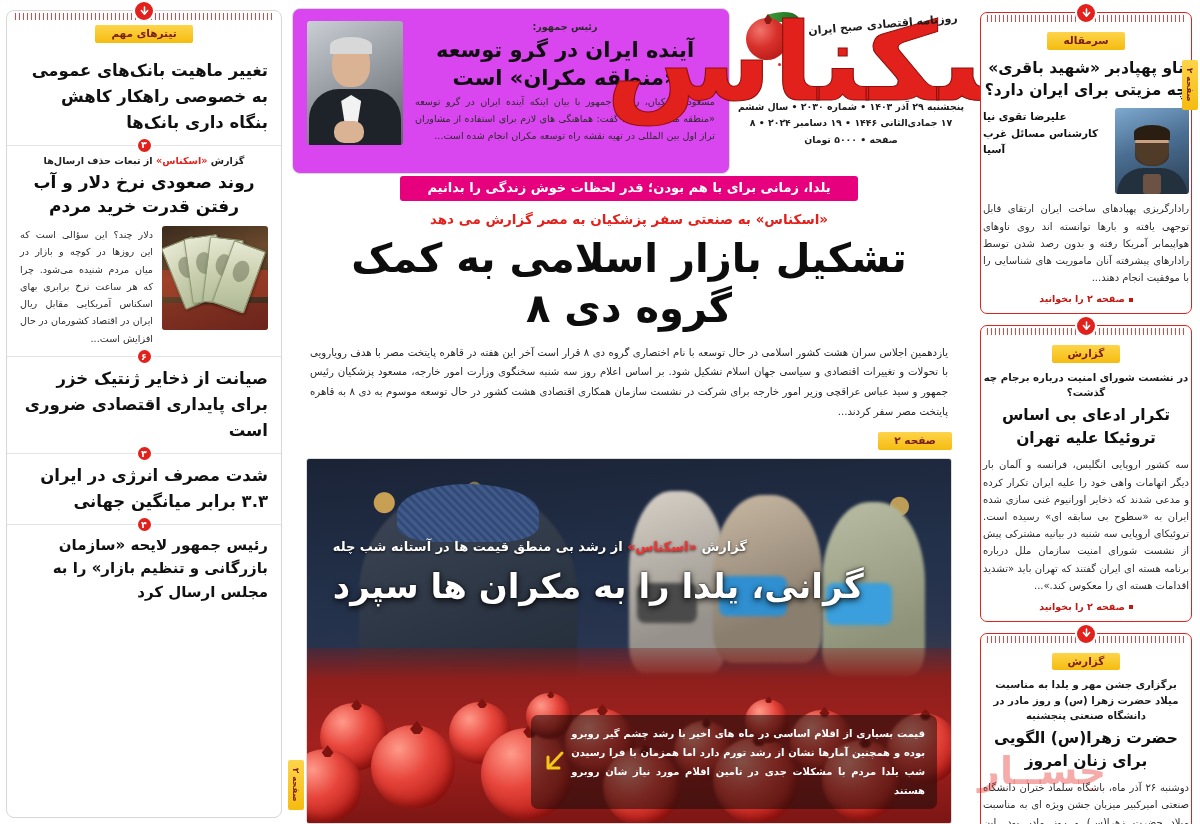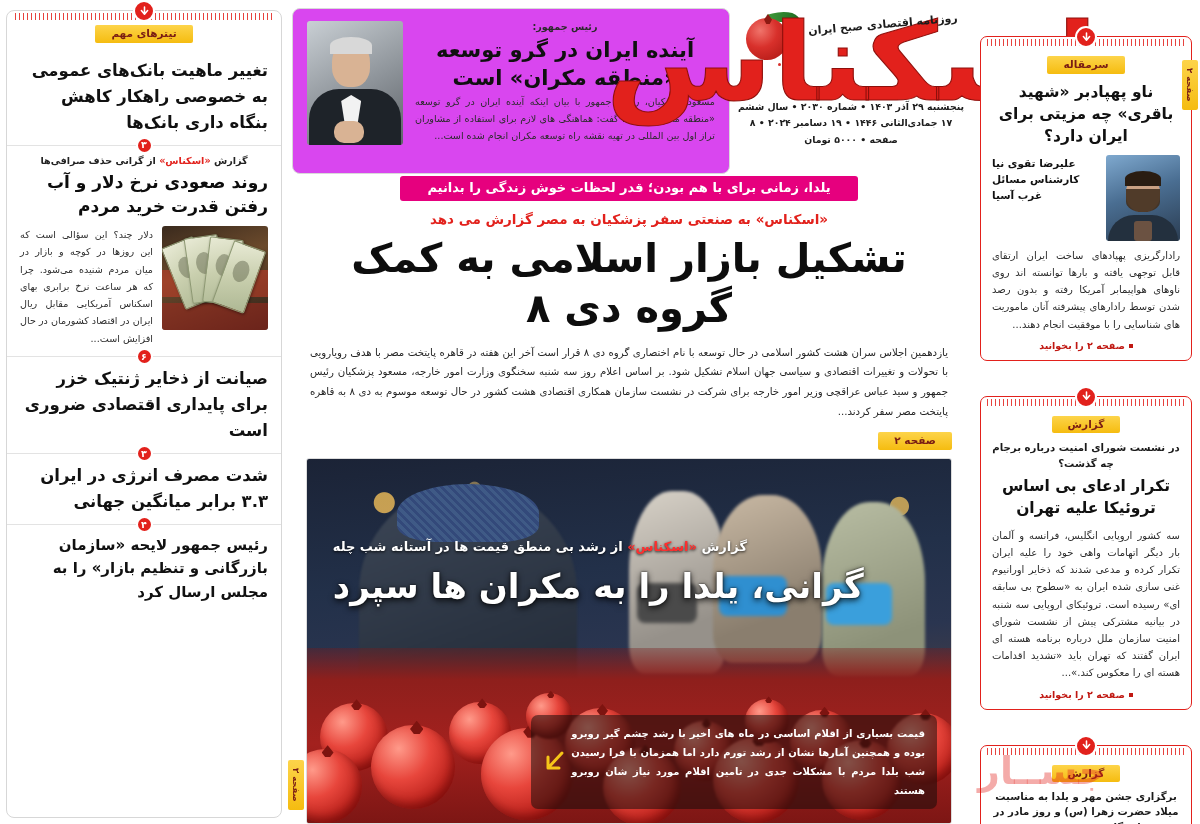--- a/index.html
+++ b/index.html
@@ -88,23 +88,22 @@
     display: flex;
     flex-direction: column;
     gap: 11px;
     position: relative;
   }
 
   .lbox {
     position: relative;
     border: 1.6px solid #e2211c;
     border-radius: 7px;
-    padding: 10px 11px 9px;
+    padding: 10px 2px 9px;
     background: #fff;
-    margin-top: 24px;
   }
   .lbox .comb-top {
     position: absolute; top: 2px; left: 6px; right: 6px;
   }
 
   .lbox .tagwrap { text-align: center; margin: 6px 0 7px; }
 
   .lbox h2 {
     font-size: 15.5px;
     line-height: 1.45;
@@ -519,21 +518,21 @@
     line-height: 1.58;
   }
   .r-item h3.sm { font-size: 15px; line-height: 1.55; }
   .r-item .r-kicker {
     font-size: 9.6px; font-weight: bold; color: #222;
     text-align: center; margin-bottom: 4px;
   }
   .r-item .r-kicker .hl { color: #e2211c; }
   .r-item .r-head2 {
     font-size: 17px; font-weight: bold; color: #0d0d0d;
-    line-height: 1.45; margin-bottom: 7px;
+    text-align: center; line-height: 1.45; margin-bottom: 7px;
   }
   .r-flex { display: flex; flex-direction: row-reverse; gap: 9px; align-items: flex-start; }
   .r-lede {
     flex: 1 1 auto;
     font-size: 9.6px; line-height: 1.8; color: #2b2b2b; text-align: justify;
   }
   .money-photo {
     width: 106px; height: 104px; flex: 0 0 106px;
     border-radius: 3px; overflow: hidden; position: relative;
     background: linear-gradient(160deg,#3a2a1d 0%, #6b4a2c 40%, #2d2018 100%);
@@ -599,21 +598,21 @@
       <div class="r-item">
         <h3>تغییر ماهیت بانک‌های عمومی به خصوصی راهکار کاهش بنگاه داری بانک‌ها</h3>
       </div>
 
       <div class="divider-row">
         <span class="num-circle">۳</span>
       </div>
 
       <div class="r-item">
         <div class="r-kicker">
-          <span>گزارش </span><span class="hl">«اسکناس»</span><span> از گرانی حذف صرافی‌ها</span>
+          <span>گزارش </span><span class="hl">«اسکناس»</span><span> از تبعات حذف ارسال‌ها</span>
         </div>
         <div class="r-head2">روند صعودی نرخ دلار و آب رفتن قدرت خرید مردم</div>
         <div class="r-flex">
           <div class="r-lede">دلار چند؟ این سؤالی است که این روزها در کوچه و بازار در میان مردم شنیده می‌شود. چرا که هر ساعت نرخ برابری بهای اسکناس آمریکایی مقابل ریال ایران در اقتصاد کشورمان در حال افزایش است...</div>
           <div class="money-photo">
             <div class="shelf s1"></div>
             <div class="shelf s2"></div>
             <div class="bill" style="left:10px; top:14px; transform:rotate(-22deg);">
                 <span class="oval"></span>
               </div>

